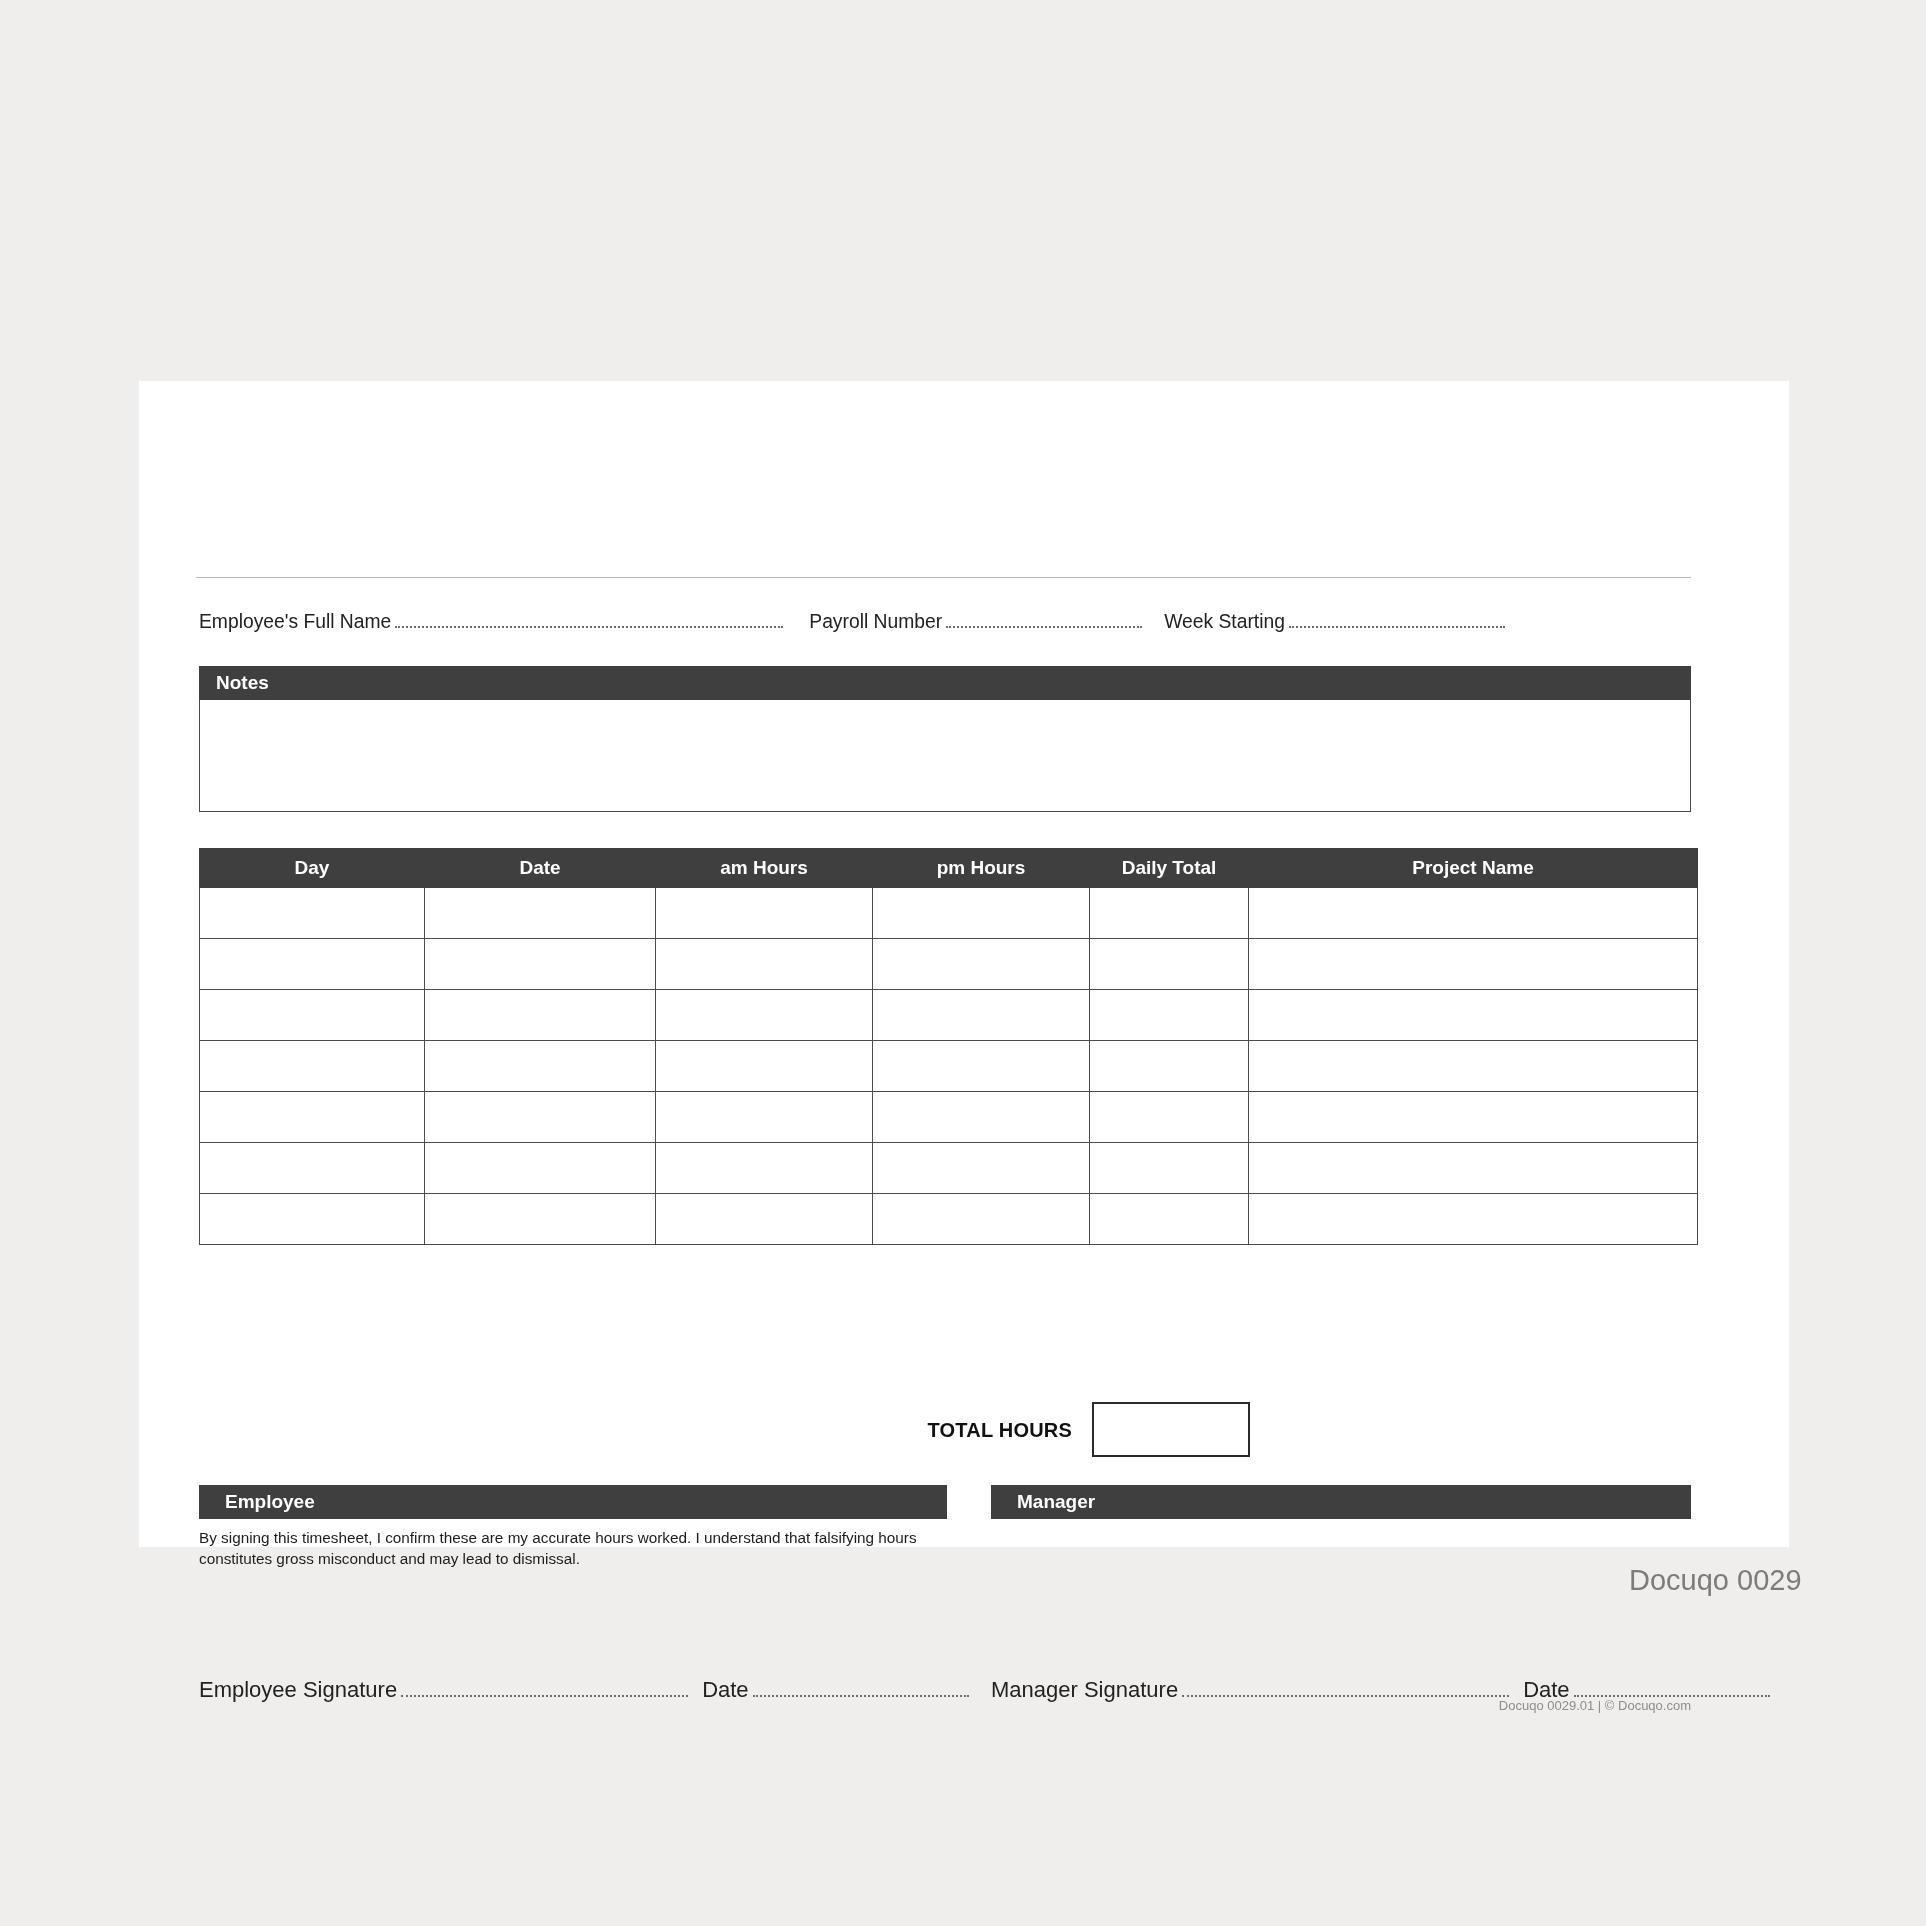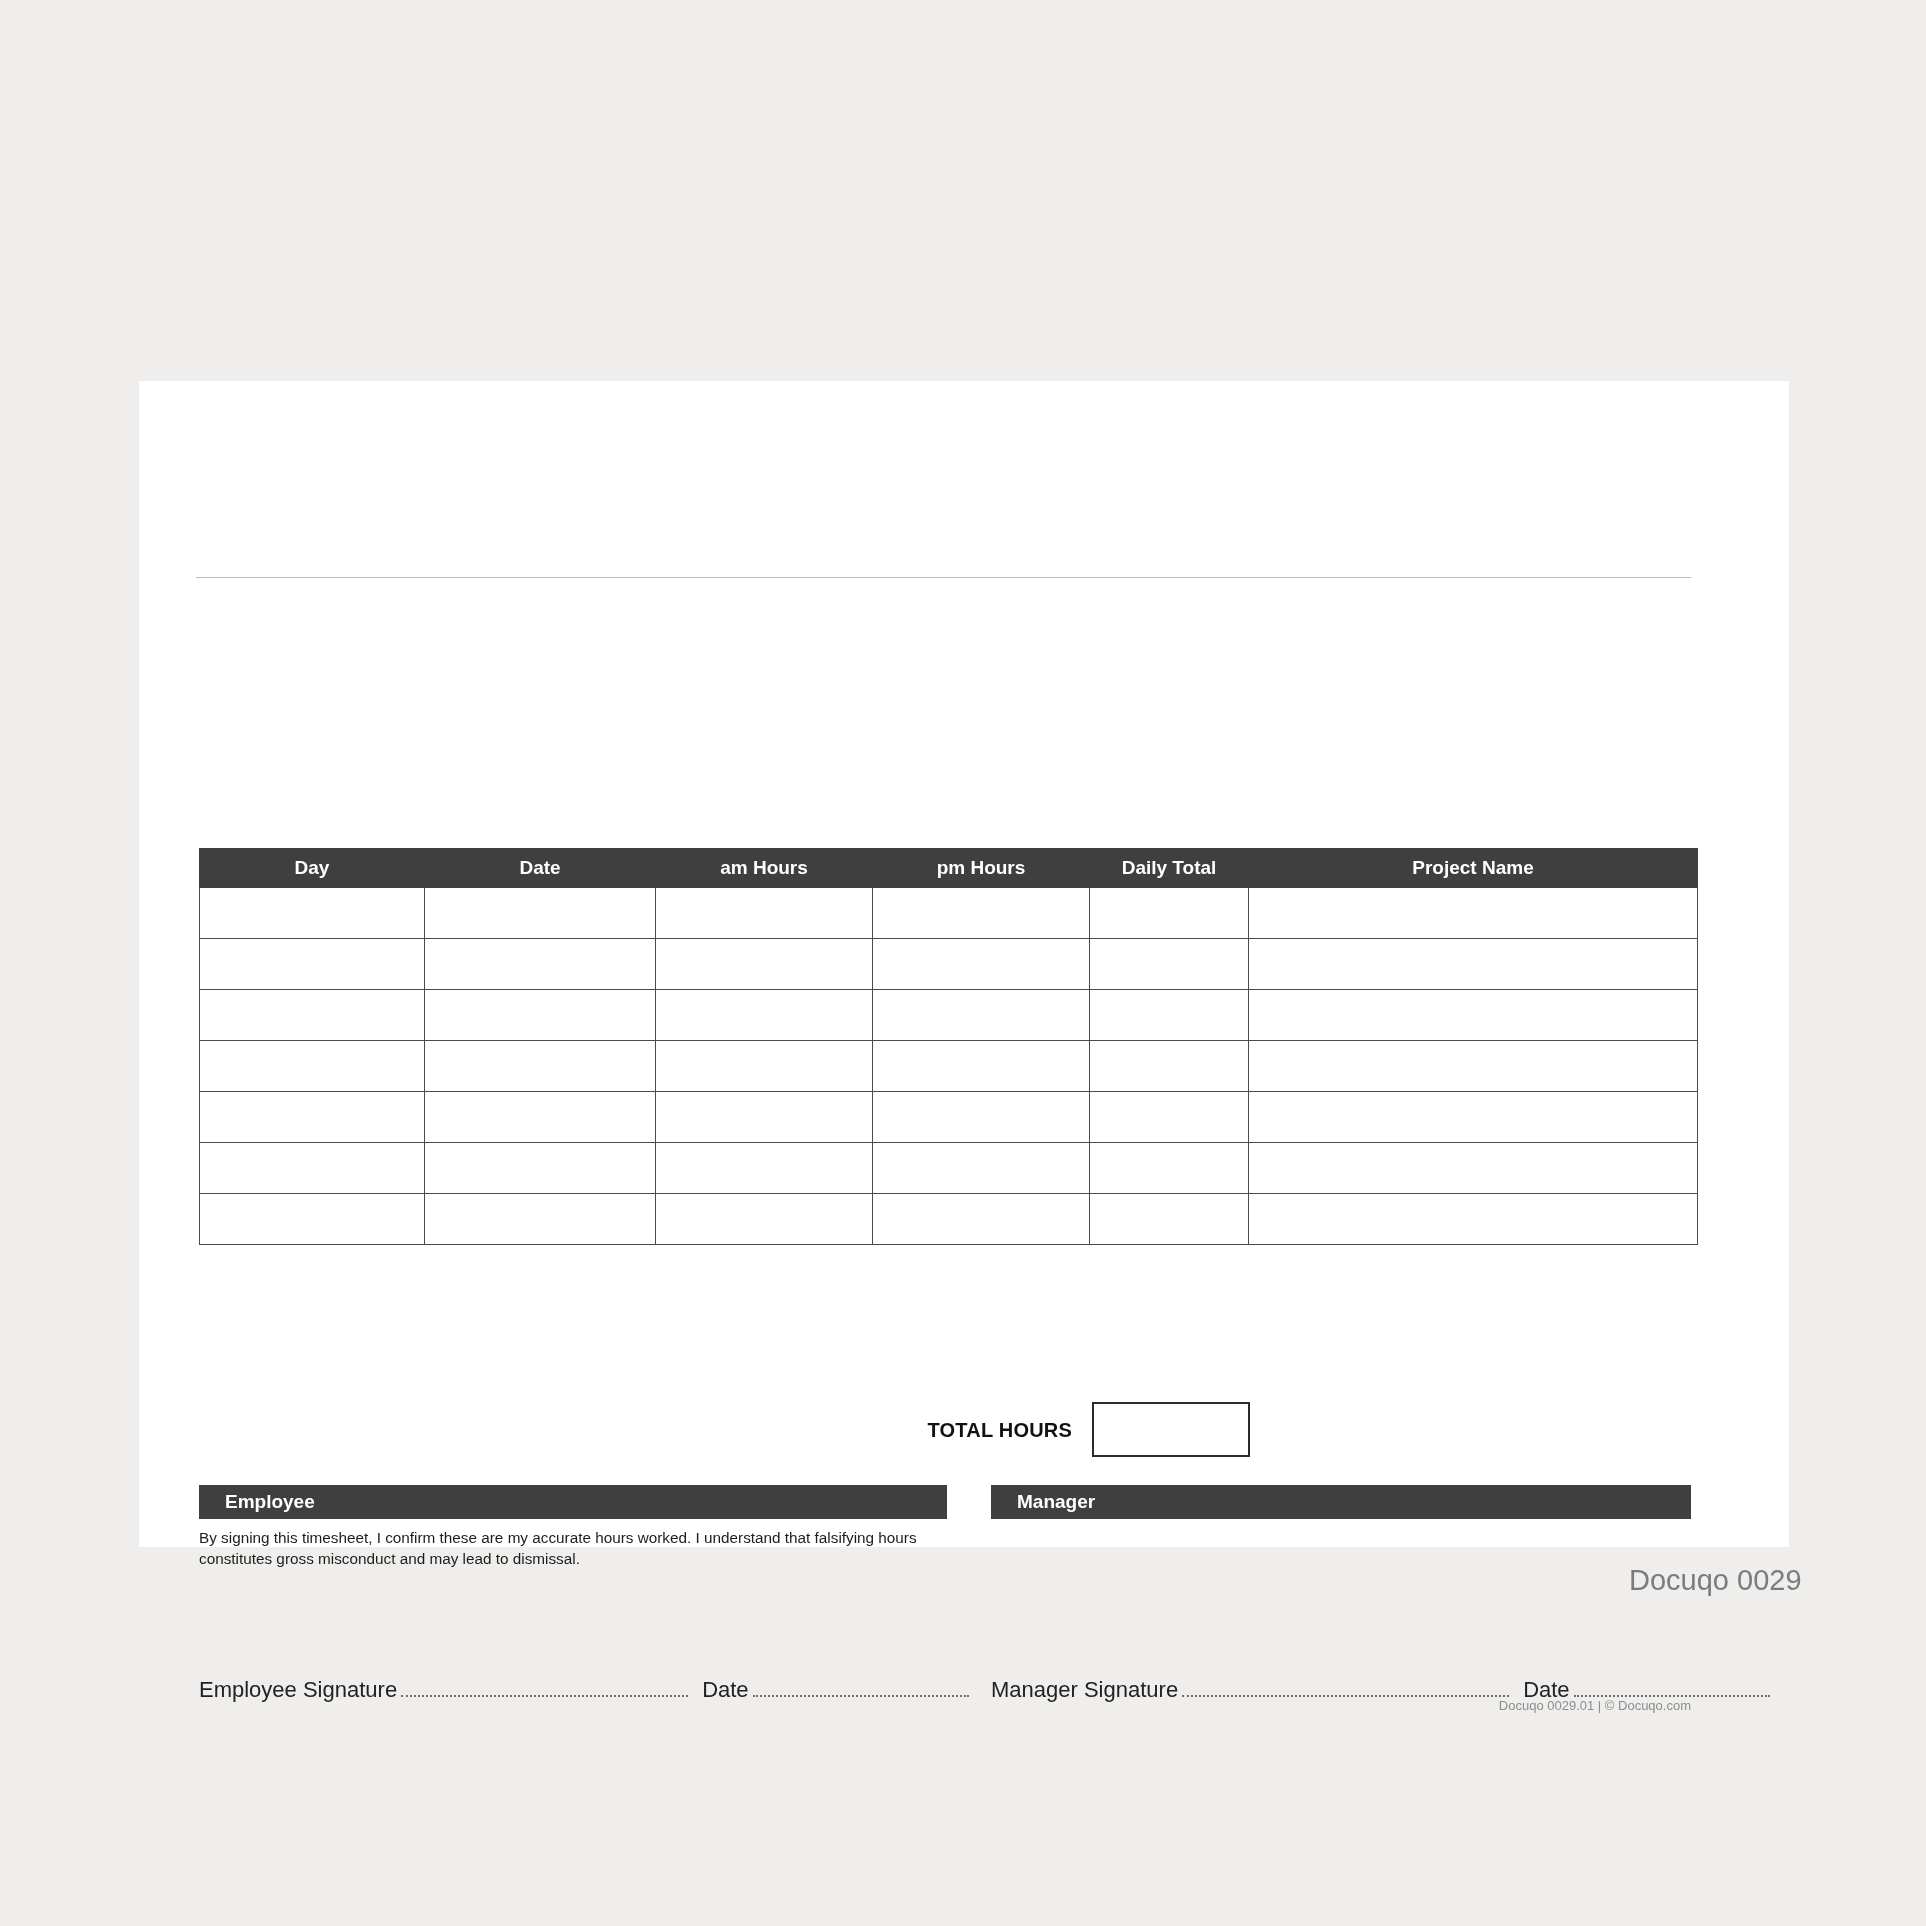--- a/index.html
+++ b/index.html
@@ -237,21 +237,39 @@
   }
 </style>
 </head>
 <body>
 
 <div class="page-wrap">
   <div class="sheet">
 
     <div class="title-rule"></div>
 
-
+    <div class="fields-row">
+      <div class="field f-name">
+        <span class="lbl">Employee's Full Name</span>
+        <span class="dots"></span>
+      </div>
+      <div class="field f-payroll">
+        <span class="lbl">Payroll Number</span>
+        <span class="dots"></span>
+      </div>
+      <div class="field f-week">
+        <span class="lbl">Week Starting</span>
+        <span class="dots"></span>
+      </div>
+    </div>
+
+    <div class="notes-block">
+      <div class="bar">Notes</div>
+      <div class="notes-body"></div>
+    </div>
 
     <table class="tbl">
       <thead>
         <tr>
           <th class="c-day">Day</th>
           <th class="c-date">Date</th>
           <th class="c-am">am Hours</th>
           <th class="c-pm">pm Hours</th>
           <th class="c-total">Daily Total</th>
           <th class="c-proj">Project Name</th>

